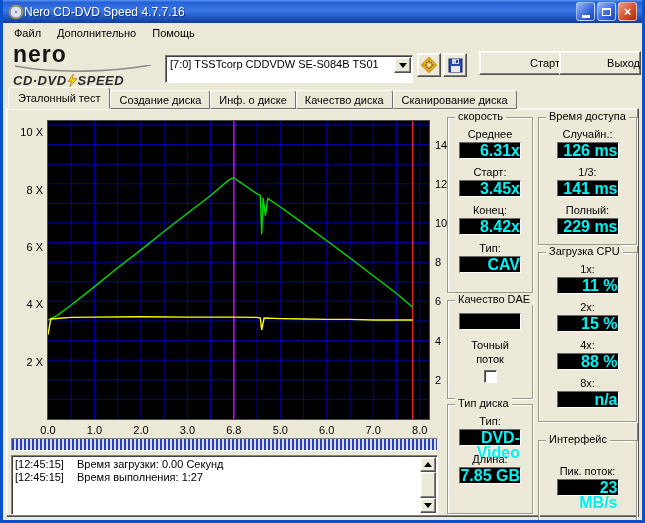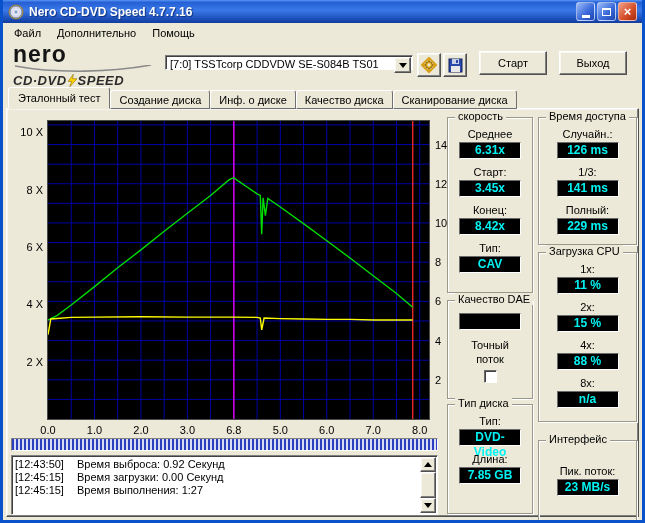--- a/index.html
+++ b/index.html
@@ -4,47 +4,47 @@
 <style>
   * { margin:0; padding:0; box-sizing:border-box; }
   body { background:#9aa5b5; font-family:"Liberation Sans", sans-serif; }
   .win { position:relative; width:645px; height:523px; background:#ECE9D8;
          border:3px solid #0A51CC; border-top:none; overflow:hidden;
          font-family:"Liberation Sans", sans-serif; font-size:11px; color:#000; }
   
   .titlebar { position:absolute; left:0; top:0; width:639px; height:23px;
     background:linear-gradient(180deg,#5A96F6 0%,#2560D4 10%,#3A78E8 45%,#1848B0 88%,#123E9E 100%);
     display:flex; align-items:center; padding:0 5px; }
-  .title-text { flex:1; color:#fff; font-weight:bold; font-size:12px; text-shadow:1px 1px 1px #10307E; margin-left:5px; white-space:nowrap; }
+  .title-text { flex:1; color:#fff; font-weight:normal; font-size:12px; text-shadow:1px 1px 1px #10307E; white-space:nowrap; }
   .tbtn { width:19px; height:19px; border-radius:3px; margin-left:2px; border:1px solid rgba(255,255,255,.55);
     display:flex; align-items:center; justify-content:center; cursor:default; }
   .tbtn.blue { background:linear-gradient(135deg,#9CBCF8 0%,#3C6CDC 55%,#1C44B0 100%); }
   .tbtn.red  { background:linear-gradient(135deg,#F0A088 0%,#D8522E 55%,#A82808 100%); }
   .glyph-min { width:8px; height:3px; background:#fff; margin-top:9px; }
   .glyph-max { width:9px; height:8px; border:1px solid #fff; border-top:2px solid #fff; }
   .glyph-close { color:#fff; font-weight:bold; font-size:13px; line-height:17px; }
   
   .menubar { position:absolute; left:0; top:23px; width:639px; height:20px; display:flex; align-items:center; padding-left:3px; }
   .menu-item { padding:3px 8px;text-align:right; }
   
   .logo { position:absolute; left:10px; top:44px; width:150px; height:42px; }
   .nero-word { font-size:23px; font-weight:bold; letter-spacing:1px; color:#141414; line-height:21px; }
   .speed-line { display:flex; align-items:center; font-style:italic; font-weight:bold; font-size:13px; letter-spacing:.5px; color:#2b2b2b; margin-top:1px; }
   .bolt { margin:0 1px; }
-  .combobox { position:absolute; left:162px; top:55px; width:248px; height:15px; background:#fff;
+  .combobox { position:absolute; left:162px; top:55px; width:248px; height:28px; background:#fff;
     border:1px solid; border-color:#7A7A7A #FFFFFF #FFFFFF #7A7A7A; box-shadow:inset 1px 1px 0 #404040; }
   .combo-text { position:absolute; left:4px; top:2px; right:20px; white-space:nowrap; overflow:hidden; }
   .combo-arrow { position:absolute; right:1px; top:1px; width:17px; height:16px; }
   .btn3d { background:#ECE9D8; border:1px solid; border-color:#FFFFFF #505050 #505050 #FFFFFF;
     box-shadow:inset -1px -1px 0 #808080, inset 1px 1px 0 #F8F7F2;
     display:flex; align-items:center; justify-content:center; cursor:default; }
   .arrow-down { width:0; height:0; border-left:4px solid transparent; border-right:4px solid transparent; border-top:5px solid #000; }
   .arrow-up   { width:0; height:0; border-left:4px solid transparent; border-right:4px solid transparent; border-bottom:5px solid #000; }
   .smallbtn { position:absolute; top:53px; width:24px; height:24px; }
-  .bigbtn { position:absolute; top:51px; width:68px; height:24px; font-size:11px; }
+  .bigbtn { position:absolute; top:51px; width:82px; height:24px; font-size:11px;justify-content:flex-end; }
   
   .tabstrip { position:absolute; left:5px; top:88px; height:21px; display:flex; align-items:flex-end; z-index:5; }
   .tab { padding:3px 8px 2px; background:#ECE9D8; border:1px solid; border-color:#FFFFFF #707070 #707070 #FFFFFF;
          border-radius:3px 3px 0 0; margin-top:14px; white-space:nowrap; }
   .tab.active { padding:4px 9px 4px; margin-top:0; border-bottom:1px solid #ECE9D8; position:relative; z-index:6; }
   .tabpage { position:absolute; left:3px; top:108px; width:633px; height:409px; background:#ECE9D8;
     border:1px solid; border-color:#FFFFFF #505050 #505050 #FFFFFF;
     box-shadow:inset -1px -1px 0 #808080, inset 1px 1px 0 #F6F4EE; }
   
   .chart-area { position:absolute; left:8px; top:112px; width:438px; height:326px; }
@@ -62,21 +62,21 @@
   .log-time { display:inline-block; min-width:62px; }
   .scrollbar { position:absolute; right:1px; top:1px; bottom:1px; width:16px; background:#F1EFE2; }
   .sbtn { position:absolute; left:0; width:16px; height:15px; }
   .sthumb { position:absolute; left:0; top:15px; bottom:15px; width:16px; }
   
   .group { position:absolute; border:1px solid #9A988A; box-shadow:1px 1px 0 #FFFFFF, inset 1px 1px 0 #FFFFFF; }
   .group-title { position:absolute; top:-8px; left:7px; background:#ECE9D8; padding:0 3px; white-space:nowrap; }
   .pfield { text-align:center; margin-top:7px; }
   .plabel { font-size:11px; line-height:12px; margin-bottom:2px; white-space:nowrap; }
   .vbox { width:62px; height:17px; margin:0 auto; background:#000; color:#00F2F2; font-weight:bold;
-    font-size:12px; line-height:15px; text-align:center;
+    font-size:16px; line-height:15px; text-align:right;
     border:1px solid; border-color:#6A6A6A #FFFFFF #FFFFFF #6A6A6A; }
   .checkbox { width:13px; height:13px; background:#fff; margin:5px auto 0;
     border:1px solid; border-color:#6A6A6A #FFFFFF #FFFFFF #6A6A6A; box-shadow:inset 1px 1px 0 #404040; }
 </style>
 </head>
 <body>
 
 <div class="win">
 
   <div class="titlebar">
@@ -220,21 +220,20 @@
       <div class="tick" style="left: 258.317px; top: 312px; width: 22px; text-align: center;">5.0</div>
       <div class="tick" style="left: 304.78px; top: 312px; width: 22px; text-align: center;">6.0</div>
       <div class="tick" style="left: 351.244px; top: 312px; width: 22px; text-align: center;">7.0</div>
       <div class="tick" style="left: 397.707px; top: 312px; width: 22px; text-align: center;">8.0</div>
     </div>
 
   <div class="posbar"></div>
 
   <div class="log">
     <div class="log-lines">
-      <div class="log-line"><span class="log-time">[12:43:50]</span><span>Время выброса: 0.92 Секунд</span></div>
       <div class="log-line"><span class="log-time">[12:45:15]</span><span>Время загрузки: 0.00 Секунд</span></div>
       <div class="log-line"><span class="log-time">[12:45:15]</span><span>Время выполнения: 1:27</span></div>
     </div>
     <div class="scrollbar">
       <div class="sbtn btn3d" style="top:0">
           <span class="arrow-up"></span>
         </div>
       <div class="sthumb btn3d"></div>
       <div class="sbtn btn3d" style="bottom:0">
           <span class="arrow-down"></span>

